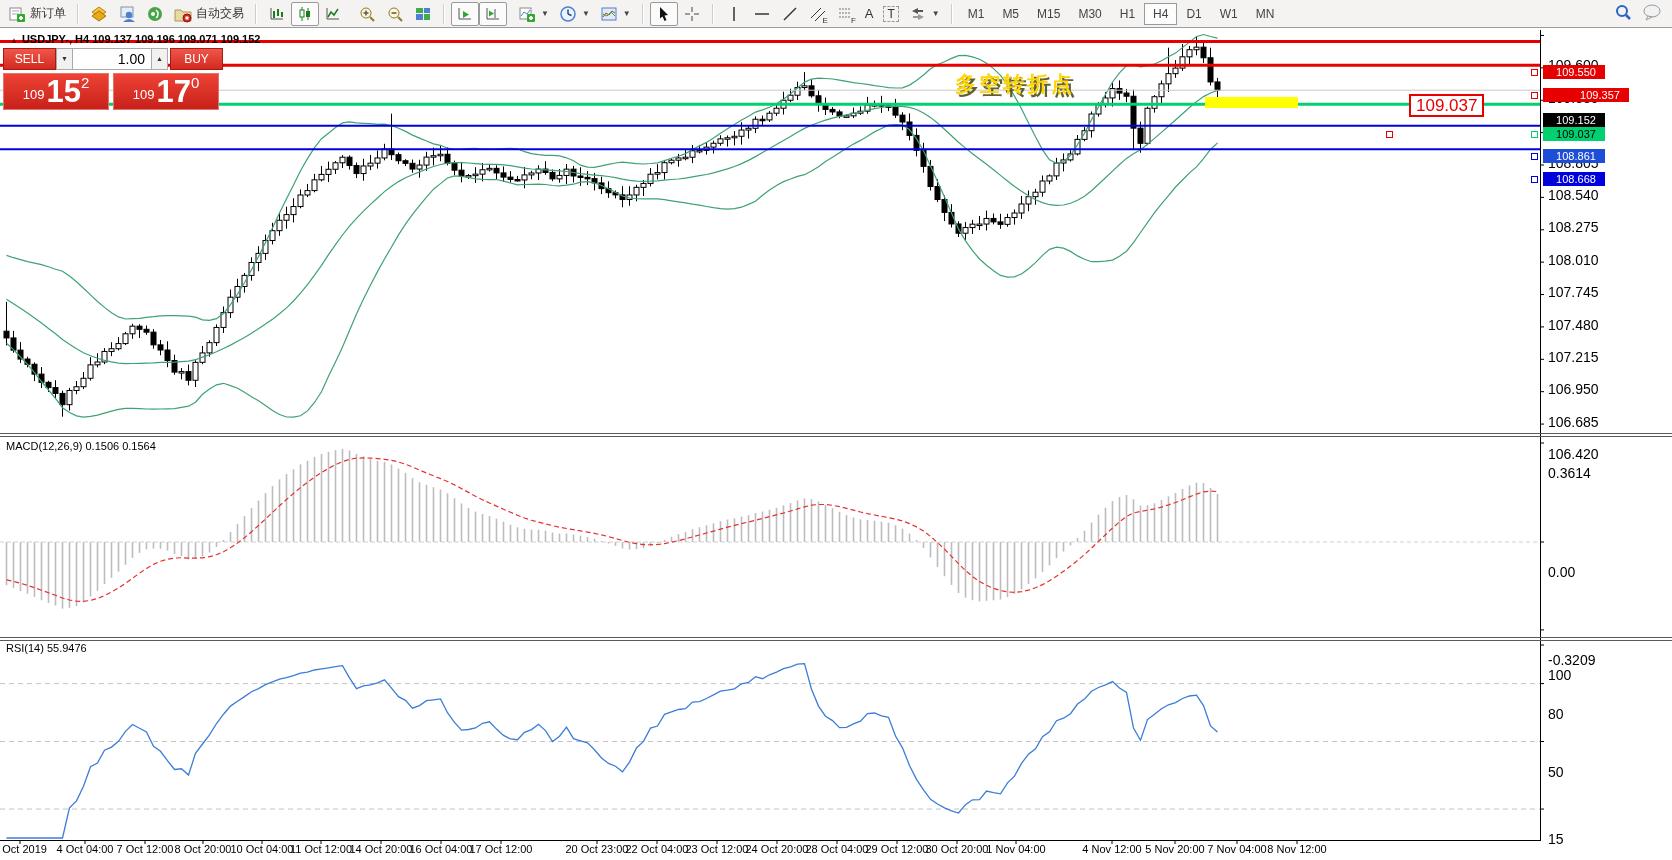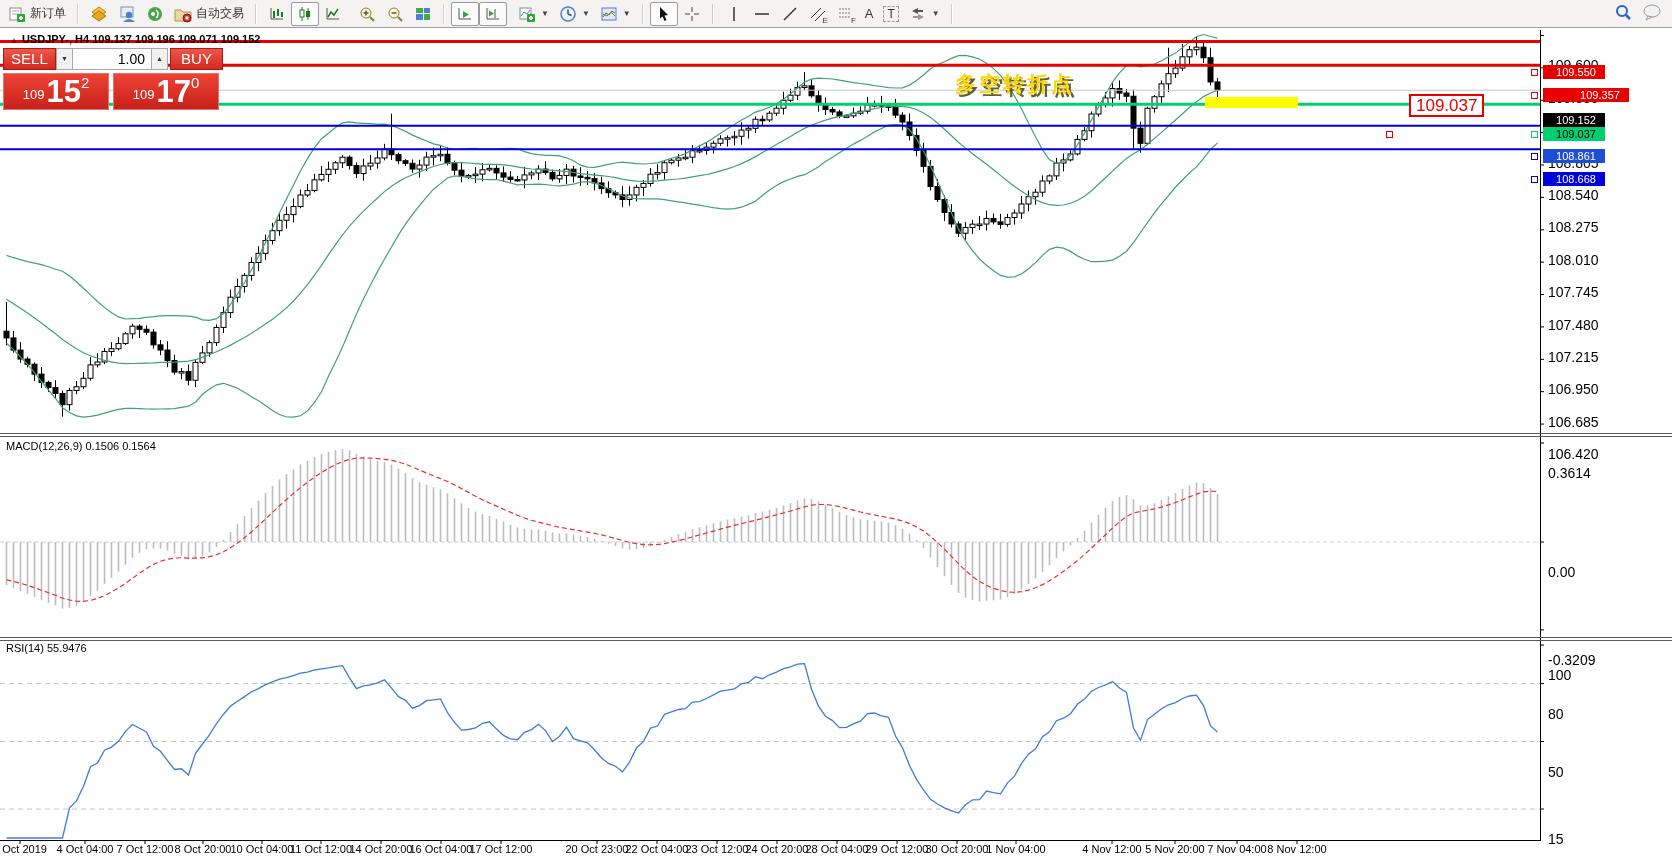--- a/index.html
+++ b/index.html
@@ -32,21 +32,21 @@
   .annotation{position:absolute;left:955px;top:40px;font-size:21px;font-weight:bold;letter-spacing:3px;
               color:#ffd400;text-shadow:3px 3px 0 rgba(70,70,10,.85);z-index:25;white-space:nowrap;}
   .yellow-rect{position:absolute;left:1205px;top:67px;width:93px;height:11px;background:#ffff00;z-index:24;}
   .price-box{position:absolute;left:1409px;top:64px;border:2px solid #e60000;background:#fff;color:#e60000;
              font-size:17px;line-height:19px;padding:0 5px;z-index:26;}
   .line-marker{position:absolute;width:5px;height:5px;background:#fff;z-index:21;}
   
   .ocp{position:absolute;left:3px;top:18px;width:220px;z-index:40;}
   .ocp-row1{display:flex;height:22px;}
   .redbtn{background:linear-gradient(#f0564a,#d32a20);border:1px solid #a81911;color:#fff;
-          font-size:15px;width:54px;text-align:center;line-height:20px;}
+          font-size:12px;width:54px;text-align:center;line-height:20px;}
   .spin{width:16px;background:#f2f1ef;border:1px solid #a9a9a9;border-left:none;font-size:7px;color:#333;
         text-align:center;line-height:20px;}
   .spin.left{border-left:1px solid #a9a9a9;border-right:none;}
   .vol{width:70px;border:1px solid #a9a9a9;font-size:14px;text-align:right;padding:0 6px;line-height:20px;background:#fff;color:#000;}
   .ocp-row2{display:flex;gap:4px;margin-top:3px;}
   .pricebox{width:106px;height:37px;background:linear-gradient(#ee4335,#c8211a);border:1px solid #e57368;
             color:#fff;display:flex;align-items:flex-end;justify-content:center;padding-bottom:2px;box-sizing:border-box;}
   .p-small{font-size:13px;line-height:24px;margin-right:2px;}
   .p-big{font-size:31px;line-height:31px;font-weight:bold;}
   .p-sup{font-size:15px;line-height:15px;align-self:flex-start;margin-top:1px;}
@@ -300,20 +300,31 @@
         <span>
           <svg width="18" height="18">
             <path d="M3 6 l6 -3 l0 2 l5 0 l0 2 l-5 0 l0 2 z" fill="#555"></path>
             <path d="M15 12 l-6 3 l0 -2 l-5 0 l0 -2 l5 0 l0 -2 z" fill="#999"></path>
           </svg>
         </span>
         <span class="caret">▼</span>
       </div>
   </div>
   <div class="sep"></div>
+  <div class="tgroup" id="tf-group">
+      <div class="tf">M1</div>
+      <div class="tf">M5</div>
+      <div class="tf">M15</div>
+      <div class="tf">M30</div>
+      <div class="tf">H1</div>
+      <div class="tf active">H4</div>
+      <div class="tf">D1</div>
+      <div class="tf">W1</div>
+      <div class="tf">MN</div>
+    </div>
   <div class="toolbar-right">
     <span><svg width="18" height="18">
           <circle cx="8" cy="8" r="5" fill="none" stroke="#2a63c8" stroke-width="2"></circle>
           <line x1="12" y1="12" x2="16" y2="16" stroke="#2a63c8" stroke-width="2.5"></line>
         </svg></span>
     <span><svg width="20" height="18">
           <ellipse cx="10" cy="8" rx="8" ry="6" fill="#f2f2f2" stroke="#9a9a9a"></ellipse>
           <path d="M6 13 l-2 4 l6 -3 z" fill="#f2f2f2" stroke="#9a9a9a"></path>
         </svg></span>
   </div>

